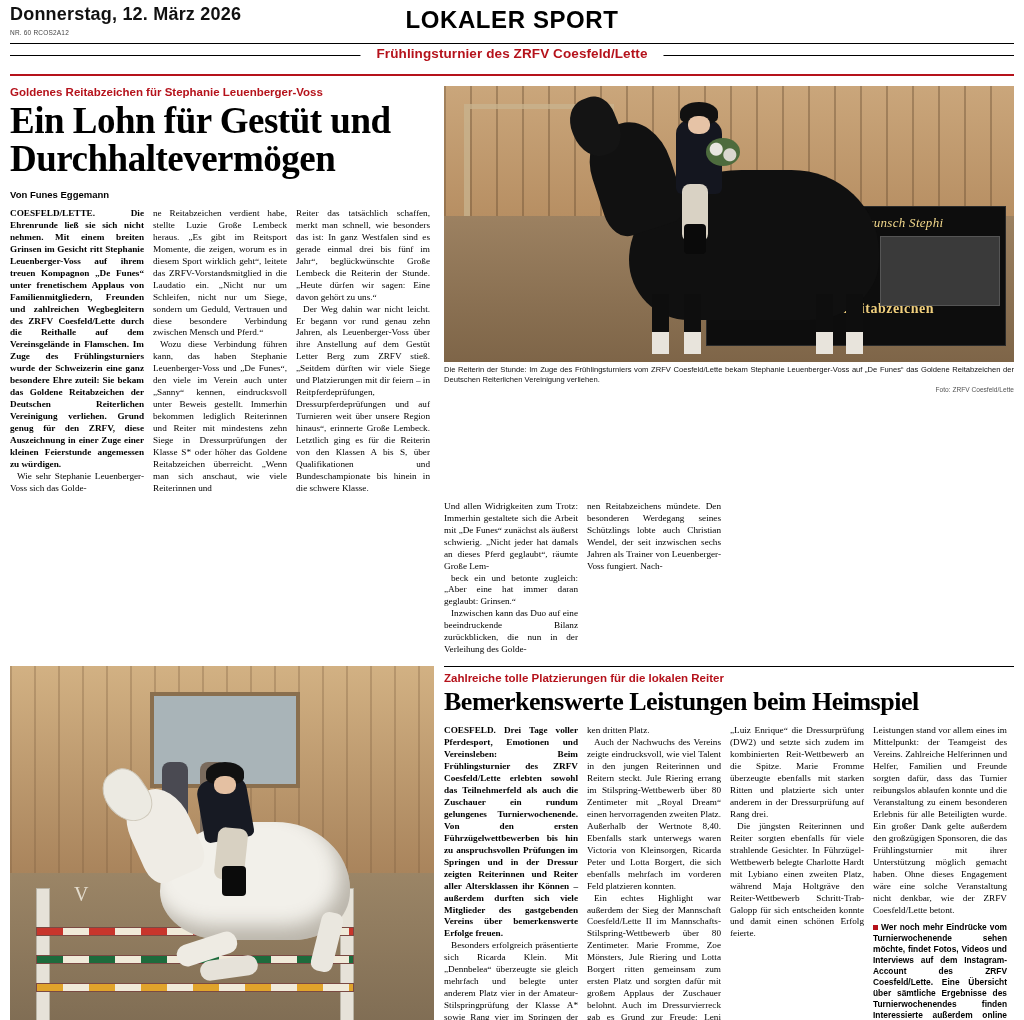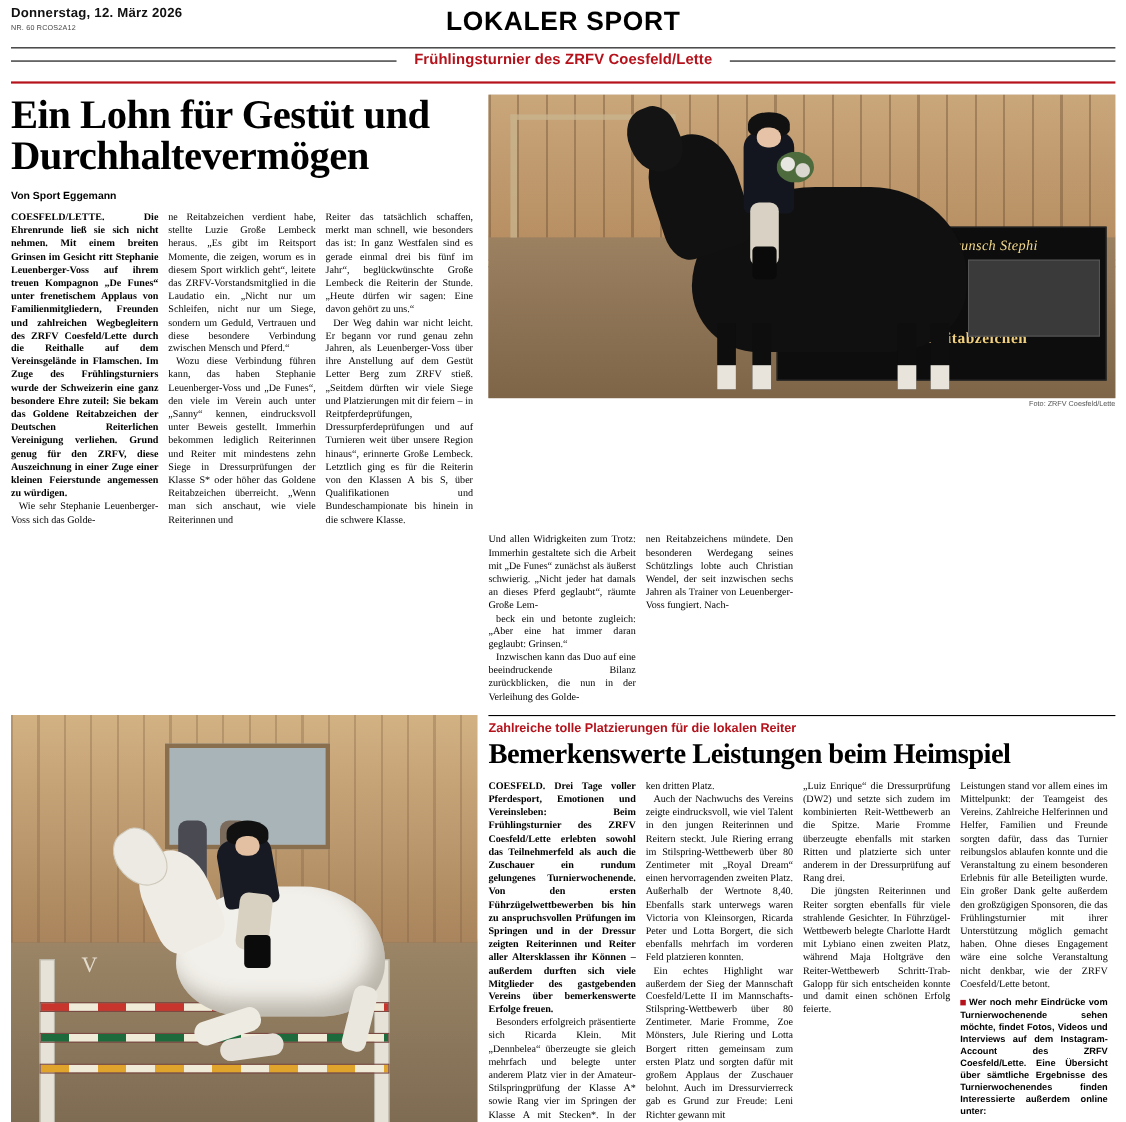--- a/index.html
+++ b/index.html
@@ -19,21 +19,21 @@
     position: relative;
     height: 44px;
     border-bottom: 1.5px solid #000;
     display: flex;
     align-items: flex-start;
     padding-top: 4px;
   }
   .masthead-left { width: 280px; }
   .mh-date {
     font-family: "Liberation Sans", sans-serif;
-    font-size: 12px;
+    font-size: 18px;
     font-weight: bold;
     letter-spacing: .2px;
     color: #111;
   }
   .mh-code {
     font-family: "Liberation Sans", sans-serif;
     font-size: 6.5px;
     color: #444;
     margin-top: 4px;
     letter-spacing: .2px;
@@ -350,23 +350,24 @@
 
   <div class="banner">
     <div class="rule"></div>
     <div class="label">Frühlingsturnier des ZRFV Coesfeld/Lette</div>
     <div class="underline"></div>
   </div>
 
   <div class="top-block">
 
     <div class="top-left">
+      <div class="kicker">Goldenes Reitabzeichen für Stephanie Leuenberger-Voss</div>
       <div class="headline h1">Ein Lohn für Gestüt und</div>
       <div class="headline h1">Durchhaltevermögen</div>
-      <div class="byline">Von Sport Eggemann</div>
+      <div class="byline">Von Funes Eggemann</div>
 
       <div class="cols3">
         <div class="body-col">
           <p class="first lead-in">COESFELD/LETTE. Die Ehrenrunde ließ sie sich nicht nehmen. Mit einem breiten Grinsen im Gesicht ritt Stephanie Leuenberger-Voss auf ihrem treuen Kompagnon „De Funes“ unter frenetischem Applaus von Familienmitgliedern, Freunden und zahlreichen Wegbegleitern des ZRFV Coesfeld/Lette durch die Reithalle auf dem Vereinsgelände in Flamschen. Im Zuge des Frühlingsturniers wurde der Schweizerin eine ganz besondere Ehre zuteil: Sie bekam das Goldene Reitabzeichen der Deutschen Reiterlichen Vereinigung verliehen. Grund genug für den ZRFV, diese Auszeichnung in einer Zuge einer kleinen Feierstunde angemessen zu würdigen.</p>
           <p>Wie sehr Stephanie Leuenberger-Voss sich das Golde-</p>
         </div>
         <div class="body-col">
           <p class="first">ne Reitabzeichen verdient habe, stellte Luzie Große Lembeck heraus. „Es gibt im Reitsport Momente, die zeigen, worum es in diesem Sport wirklich geht“, leitete das ZRFV-Vorstandsmitglied in die Laudatio ein. „Nicht nur um Schleifen, nicht nur um Siege, sondern um Geduld, Vertrauen und diese besondere Verbindung zwischen Mensch und Pferd.“</p>
           <p>Wozu diese Verbindung führen kann, das haben Stephanie Leuenberger-Voss und „De Funes“, den viele im Verein auch unter „Sanny“ kennen, eindrucksvoll unter Beweis gestellt. Immerhin bekommen lediglich Reiterinnen und Reiter mit mindestens zehn Siege in Dressurprüfungen der Klasse S* oder höher das Goldene Reitabzeichen überreicht. „Wenn man sich anschaut, wie viele Reiterinnen und</p>
         </div>
@@ -403,20 +404,21 @@
         <div class="sock s2"></div>
         <div class="sock s3"></div>
         <div class="sock s4"></div>
         <div class="rider-body"></div>
         <div class="rider-leg"></div>
         <div class="rider-boot"></div>
         <div class="rider-hat"></div>
         <div class="rider-face"></div>
         <div class="flowers"></div>
       </div>
+      <div class="caption">Die Reiterin der Stunde: Im Zuge des Frühlingsturniers vom ZRFV Coesfeld/Lette bekam Stephanie Leuenberger-Voss auf „De Funes“ das Goldene Reitabzeichen der Deutschen Reiterlichen Vereinigung verliehen.</div>
       <div class="credit">Foto: ZRFV Coesfeld/Lette</div>
     </div>
   </div>
 
   <div class="cols4" style="margin-top:6px; margin-left:434px; width:570px;">
     <div class="body-col">
       <p class="first">Und allen Widrigkeiten zum Trotz: Immerhin gestaltete sich die Arbeit mit „De Funes“ zunächst als äußerst schwierig. „Nicht jeder hat damals an dieses Pferd geglaubt“, räumte Große Lem-</p>
       <p>beck ein und betonte zugleich: „Aber eine hat immer daran geglaubt: Grinsen.“</p>
       <p>Inzwischen kann das Duo auf eine beeindruckende Bilanz zurückblicken, die nun in der Verleihung des Golde-</p>
     </div>

